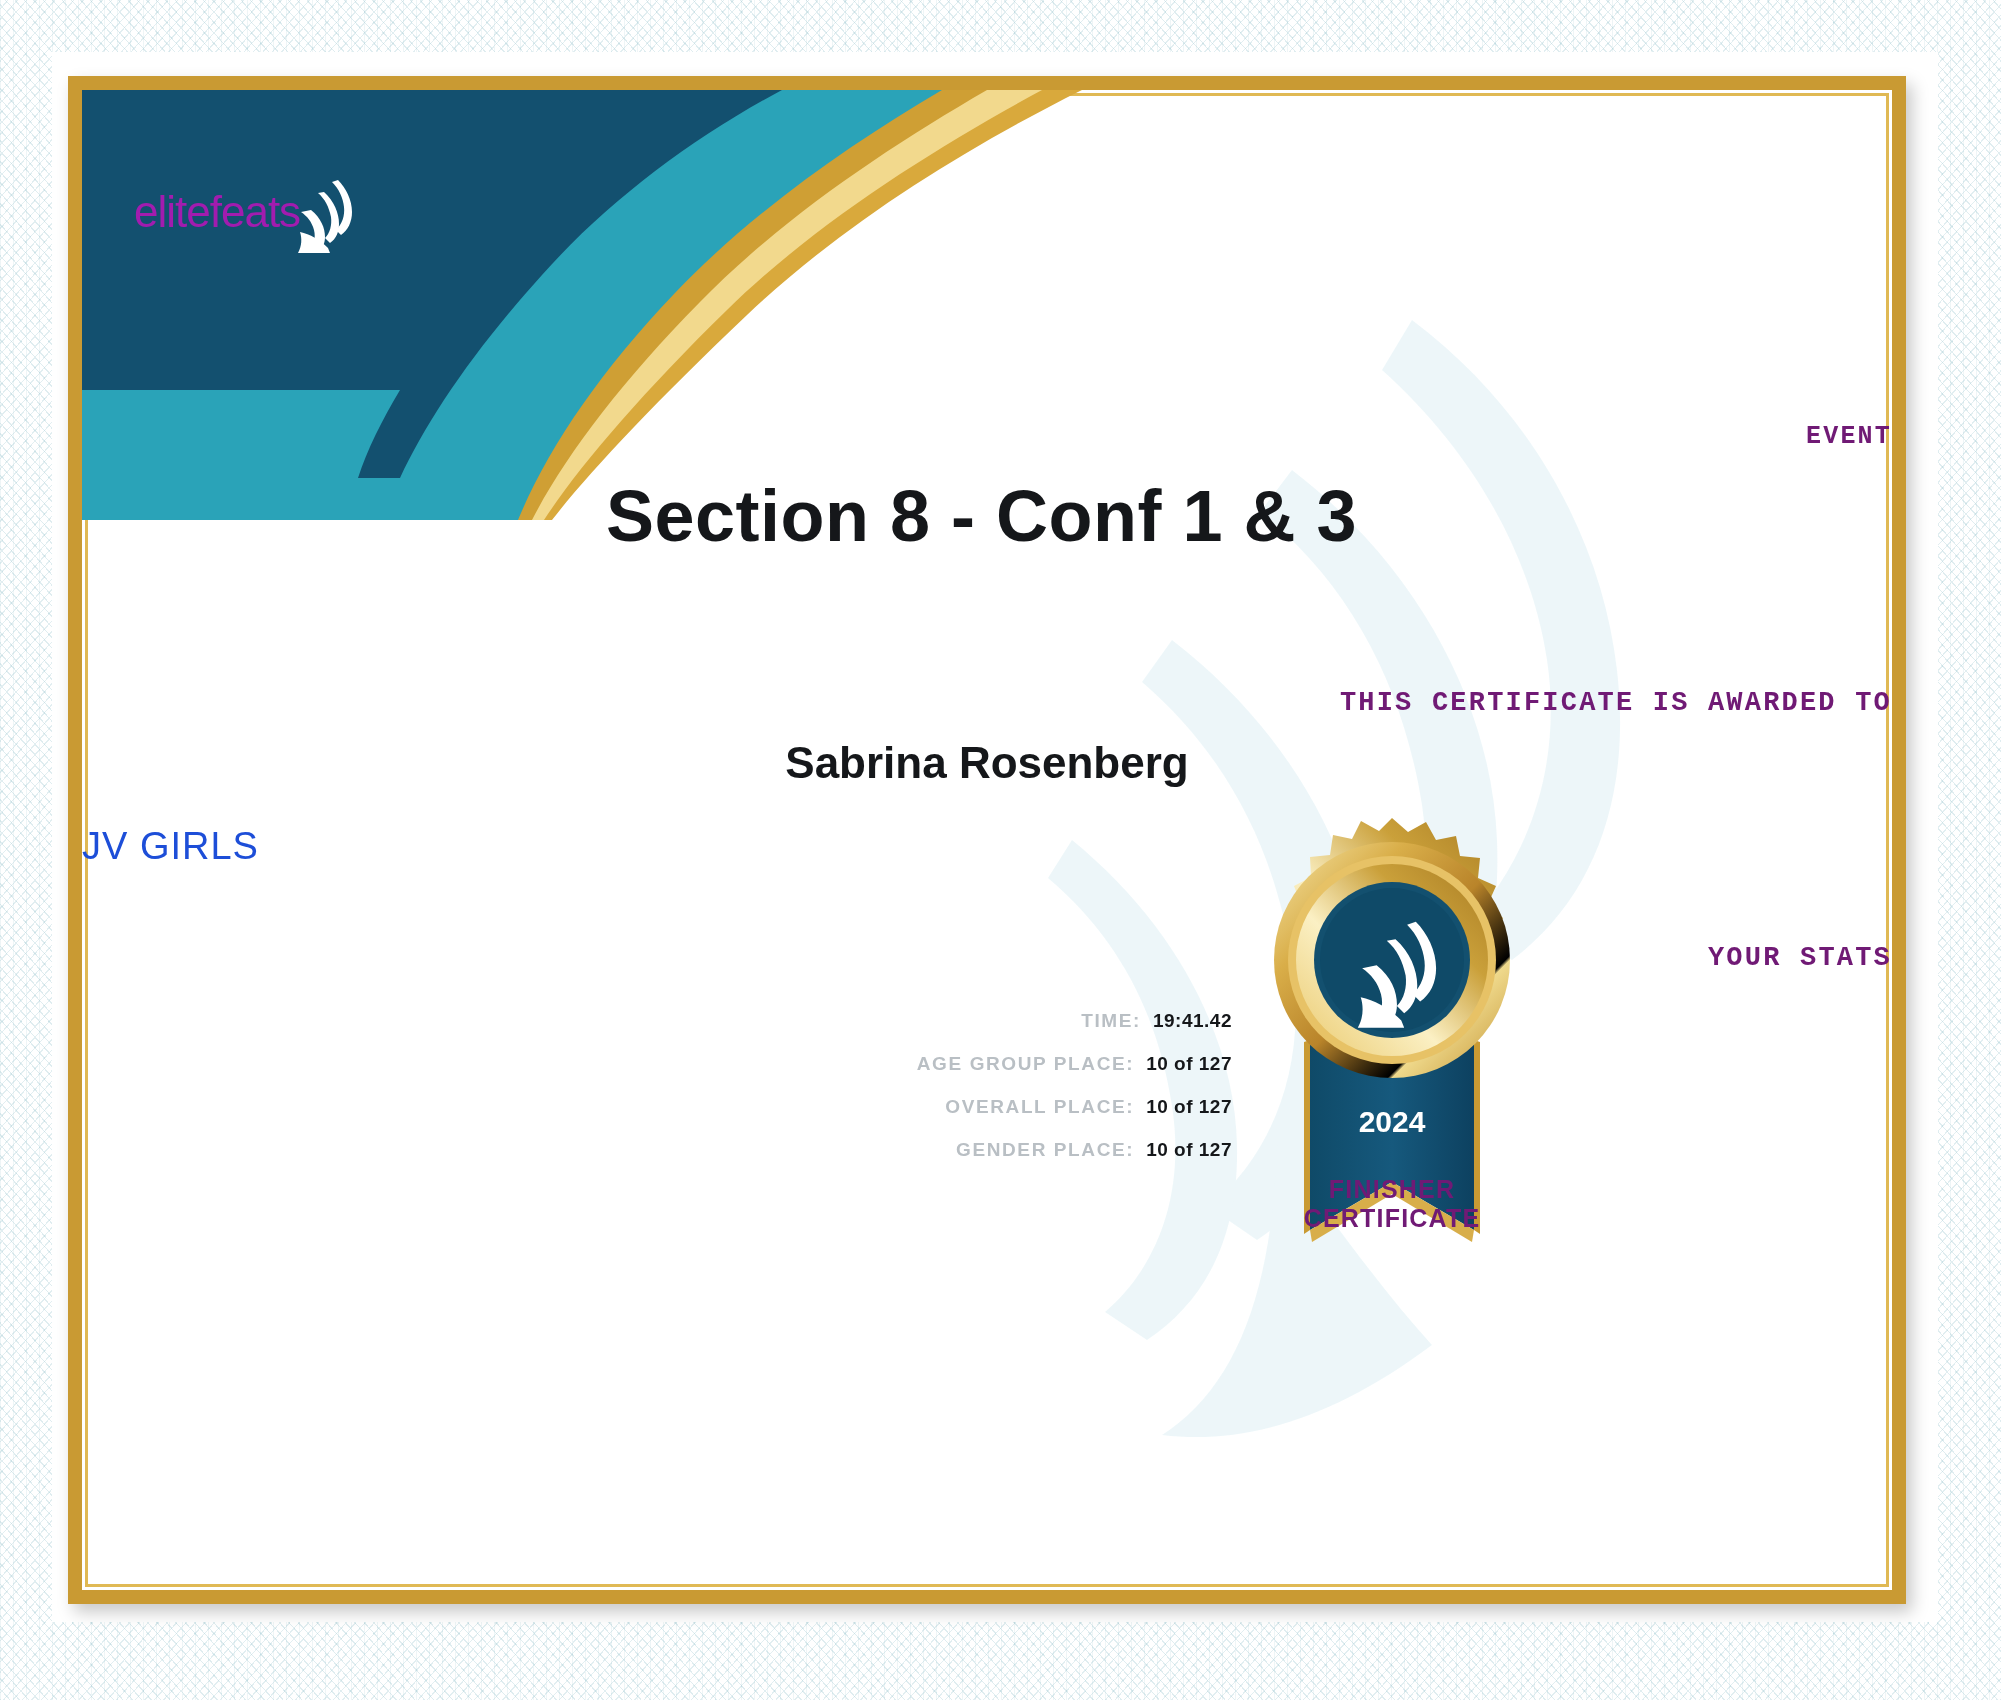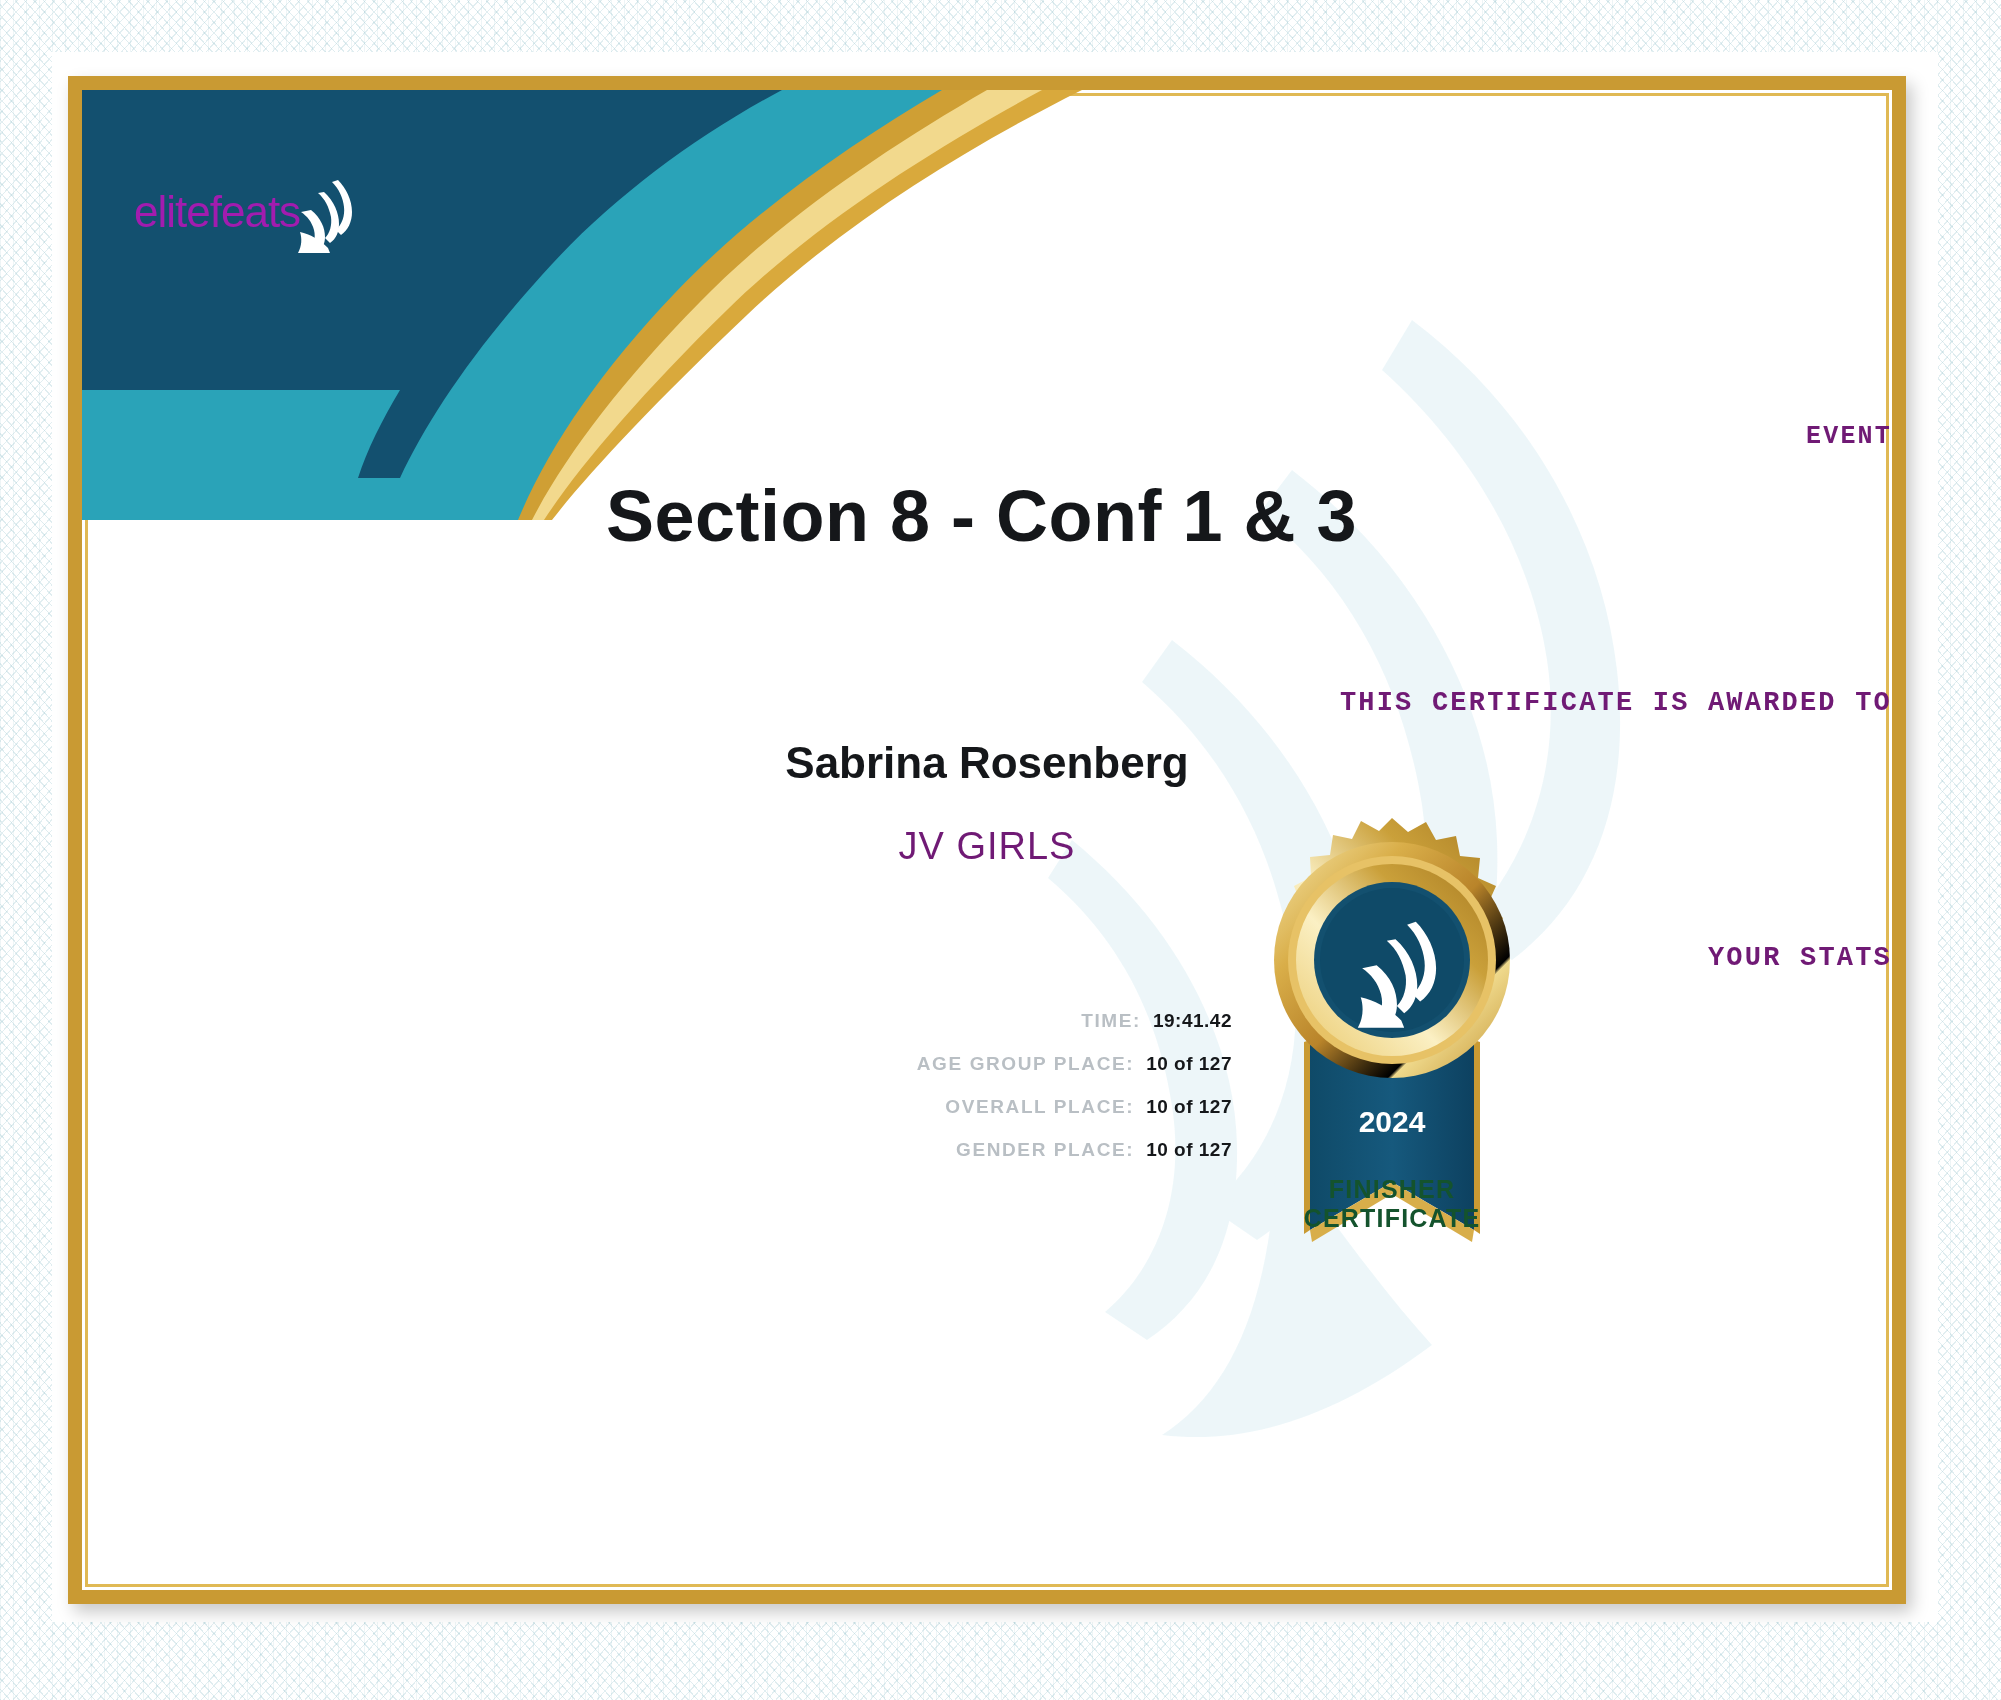--- a/index.html
+++ b/index.html
@@ -123,23 +123,23 @@
     left: 0; right: 0;
     text-align: center;
     font-size: 44px;
     font-weight: 700;
     color: #15171a;
   }
   .division {
     position: absolute;
     top: 735px;
     left: 0; right: 0;
-    text-align: center;
+    text-align: left;
     font-size: 38px;
-    color: #701a75;
+    color: #1d4ed8;
     letter-spacing: 1px;
   }
 
   .stats-label {
     position: absolute;
     top: 853px;
     left: 0; right: 0;
     font-size: 27px;
   }
 
@@ -177,21 +177,21 @@
     top: 720px;
     width: 300px;
     height: 460px;
   }
   .seal-caption {
     position: absolute;
     left: 1150px;
     top: 1085px;
     width: 320px;
     text-align: center;
-    color: #14532d;
+    color: #701a75;
     font-weight: 700;
     font-size: 25px;
     letter-spacing: 1.2px;
     line-height: 1.15;
   }
 </style>
 </head>
 <body>
 
 <div class="paper">

